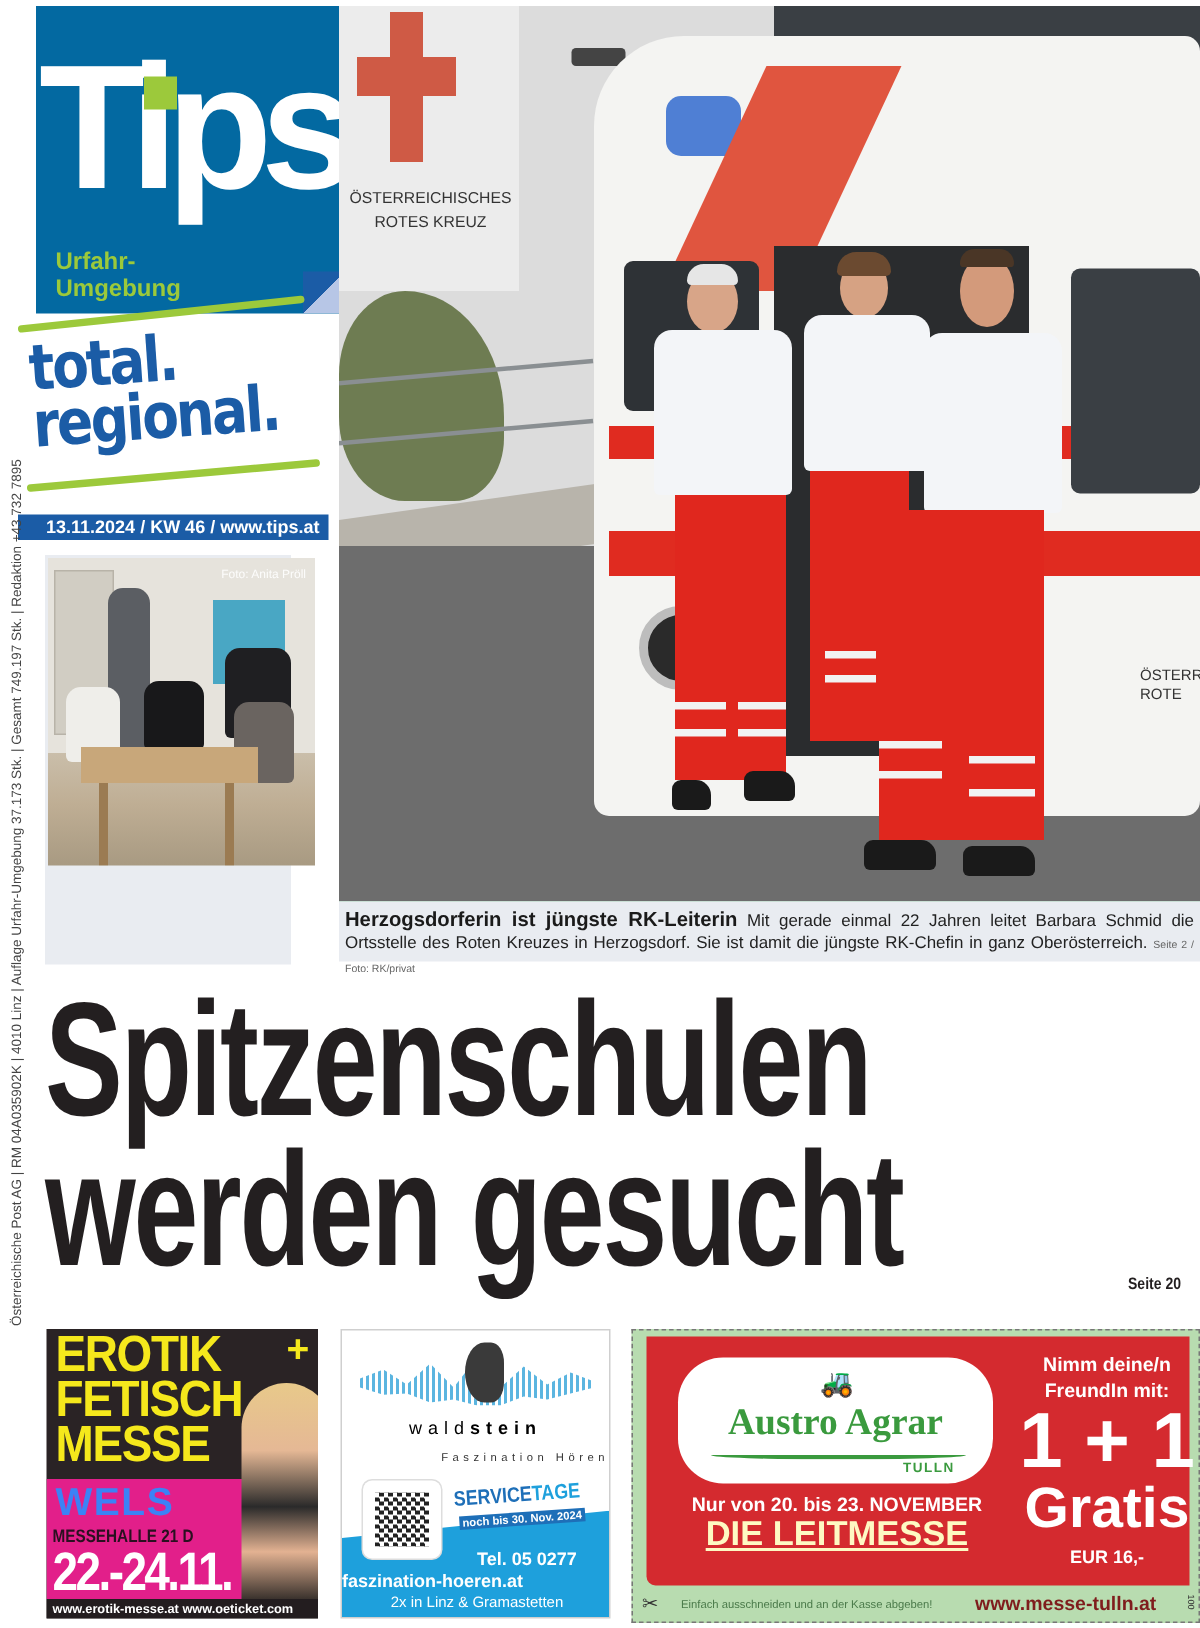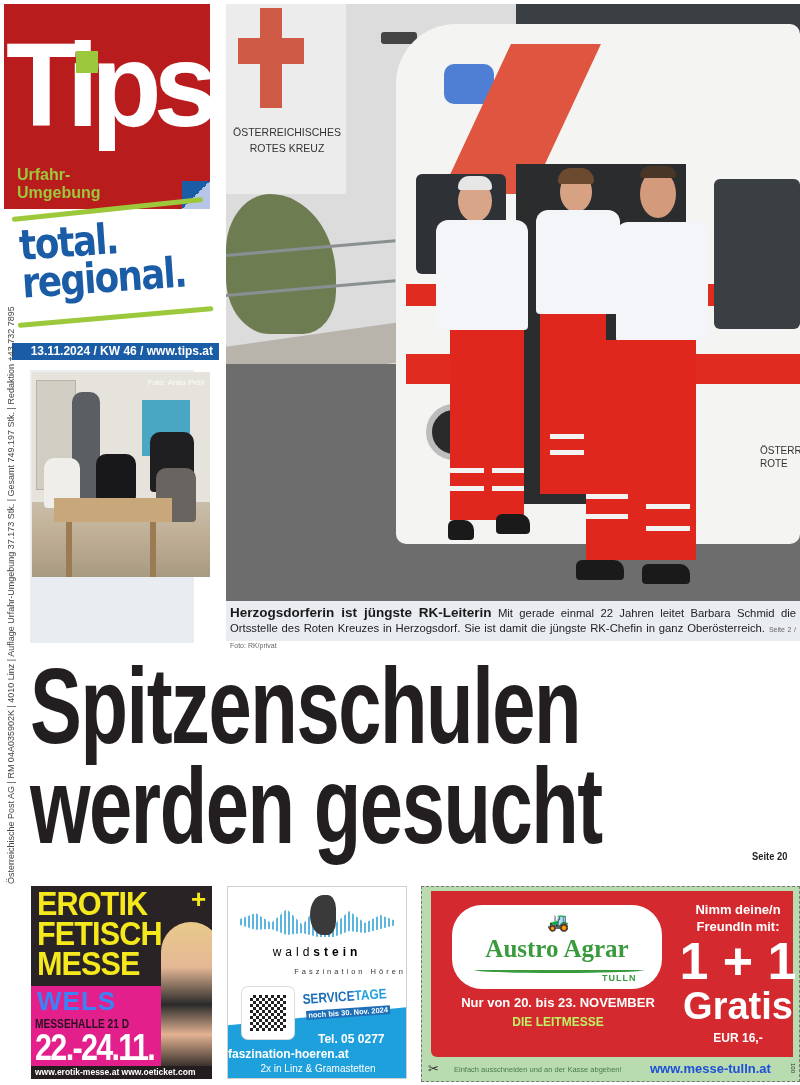--- a/index.html
+++ b/index.html
@@ -1,22 +1,22 @@
 <!DOCTYPE html>
 <html><head>
 <meta charset="utf-8">
 <style>
   * { box-sizing: border-box; margin: 0; padding: 0; }
   html, body { width: 800px; height: 1085px; background: #ffffff; overflow: hidden; }
   body { position: relative; font-family: "Liberation Sans", sans-serif; color: #222; }
 
   
   .logo-box {
-    position: absolute; left: 4px; top: 4px; width: 206px; height: 205px;
-    background: #b91c1c; overflow: hidden;
+    position: absolute; left: 24px; top: 4px; width: 206px; height: 205px;
+    background: #0369a1; overflow: hidden;
   }
   .logo-word {
     position: absolute; left: 2px; top: 22px; font-family: "Liberation Sans", sans-serif;
     font-weight: 700; font-size: 118px; line-height: 1; color: #fff; letter-spacing: -8px;
     transform: scaleX(0.98); transform-origin: left top;
   }
   .logo-dot {
     position: absolute; left: 72px; top: 47px; width: 22px; height: 22px; background: #9cc93b;
   }
   .logo-region {
@@ -186,28 +186,28 @@
     position: absolute; left: 421px; top: 886px; width: 379px; height: 196px; background: #b8dcb0;
     border: 1px dashed #777;
   }
   .ad-agrar .red { position:absolute; left:9px; top:4px; width:362px; height:166px; background:#d42a2f; border-radius: 0 0 0 6px; }
   .ad-agrar .pill { position:absolute; left:21px; top:14px; width:210px; height:84px; background:#fff; border-radius:30px; }
   .ad-agrar .tractor { position:absolute; left:95px; top:6px; font-size:18px; color:#d42a2f; }
   .ad-agrar .brand { position:absolute; left:0; width:210px; top:30px; text-align:center; font-family:"Liberation Serif", serif; font-weight:700; font-size:25px; color:#3a9a3e; }
   .ad-agrar .swoosh { position:absolute; left:22px; top:62px; width:170px; height:6px; border-bottom: 3px solid #3a9a3e; border-radius: 0 0 50% 50%; }
   .ad-agrar .tulln { position:absolute; left:150px; top:68px; font-size:9px; font-weight:700; color:#3a9a3e; letter-spacing:1px; }
   .ad-agrar .dates { position:absolute; left:12px; width:230px; top:104px; text-align:center; color:#fff; font-weight:700; font-size:13px; }
-  .ad-agrar .leit { position:absolute; left:12px; width:230px; top:122px; text-align:center; color:#bef264; font-weight:700; font-size:12px; line-height:19px; }
+  .ad-agrar .leit { position:absolute; left:12px; width:230px; top:122px; text-align:center; color:#fef9c3; font-weight:700; font-size:23px; line-height:19px;text-decoration:underline; }
   .ad-agrar .offer-head { position:absolute; left:243px; width:128px; top:10px; text-align:center; color:#fff; font-weight:700; font-size:13px; line-height:17px; }
   .ad-agrar .offer-big { position:absolute; left:243px; width:128px; top:44px; text-align:center; color:#fff; font-weight:700; font-size:52px; line-height:52px; }
   .ad-agrar .offer-gratis { position:absolute; left:243px; width:128px; top:94px; text-align:center; color:#fff; font-weight:700; font-size:38px; line-height:42px; }
   .ad-agrar .offer-price { position:absolute; left:243px; width:128px; top:140px; text-align:center; color:#fff; font-weight:700; font-size:12px; }
   .ad-agrar .scissors { position:absolute; left:6px; top:174px; font-size:13px; color:#333; }
   .ad-agrar .cut-note { position:absolute; left:32px; top:178px; font-size:7.5px; color:#4a7a4a; }
-  .ad-agrar .web { position:absolute; left:228px; top:174px; font-size:13px; font-weight:700; color:#1d4ed8; }
+  .ad-agrar .web { position:absolute; left:228px; top:174px; font-size:13px; font-weight:700; color:#7f1d1d; }
   .ad-agrar .code { position:absolute; left:366px; top:178px; font-size:6px; color:#333; transform:rotate(90deg); }
 </style>
 </head>
 <body>
 
 <div class="logo-box">
   <div class="logo-word">Tips</div>
   <div class="logo-dot"></div>
   <div class="logo-region">
     <div>Urfahr-</div>

